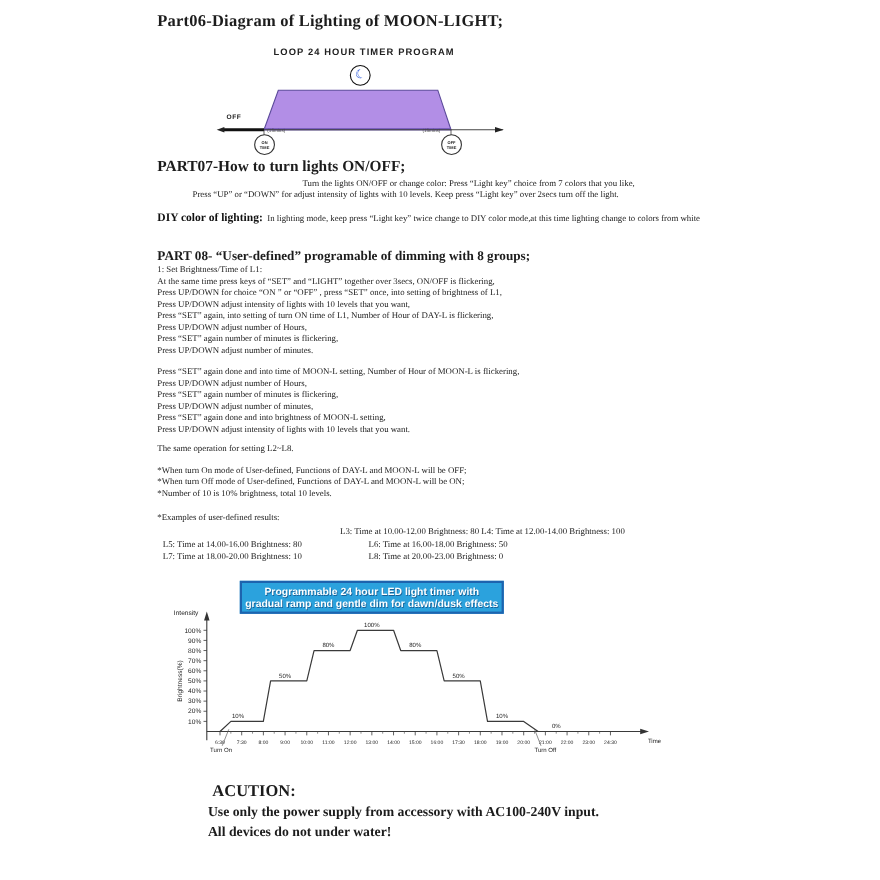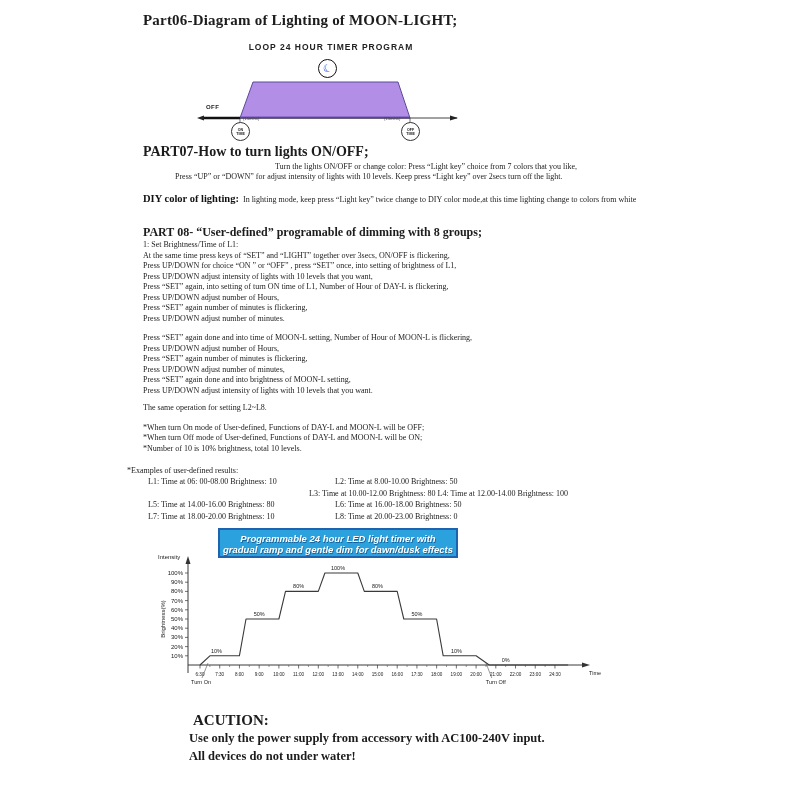--- a/index.html
+++ b/index.html
@@ -14,21 +14,21 @@
   .small{font-size:8px;line-height:10.6px;color:#222;}
   .diy-label{font-size:10.5px;font-weight:bold;color:#111;}
   .circle-badge{width:17px;height:17px;border:1px solid #333;border-radius:50%;
      display:flex;flex-direction:column;align-items:center;justify-content:center;
      font-family:"Liberation Sans",sans-serif;font-size:3.6px;line-height:4px;font-weight:bold;color:#222;background:#fff;}
   .tiny-cap{font-size:4.2px;color:#444;font-family:"Liberation Sans",sans-serif;}
   .moon-badge{width:17px;height:17px;border:1.6px solid #111;border-radius:50%;background:#fff;
      display:flex;align-items:center;justify-content:center;}
   .moon-glyph{font-size:11px;color:#1d4fd7;transform:rotate(-15deg);line-height:1;}
   .banner{box-sizing:border-box;border:2px solid #1d63ae;background:#2ba2dd;
-     font-family:"Liberation Sans",sans-serif;font-style:italic;font-weight:bold;
+     font-family:"Liberation Sans",sans-serif;font-weight:bold;
      color:#fff;text-align:center;font-size:9.5px;line-height:11px;padding-top:3px;
      text-shadow:0.7px 0.9px 0 rgba(10,40,90,.55);}
   .ex-row span.l{display:inline-block;width:185px;}
   .caution-head{font-size:15px;font-weight:bold;margin-left:28px;}
   .caution-line{font-size:12.5px;font-weight:bold;line-height:18px;margin-left:24px;}
   .off-lbl{font-family:"Liberation Sans",sans-serif;font-size:6px;font-weight:bold;color:#222;letter-spacing:.4px;}
   svg text{font-family:"Liberation Sans",sans-serif;}
 </style>
 </head>
 <body>
@@ -96,27 +96,23 @@
   <div class="abs small" style="left:143px;top:365px;">Press UP/DOWN adjust number of minutes,</div>
   <div class="abs small" style="left:143px;top:375px;">Press  “SET”  again done and into brightness of MOON-L setting,</div>
   <div class="abs small" style="left:143px;top:386px;">Press UP/DOWN adjust intensity of lights with 10 levels that you want.</div>
 
   <div class="abs small" style="left:143px;top:403px;">The same operation for setting L2~L8.</div>
 
   <div class="abs small" style="left:143px;top:423px;">*When turn On mode of User-defined, Functions of DAY-L and MOON-L will be OFF;</div>
   <div class="abs small" style="left:143px;top:433px;text-align:right;">*When turn Off mode of User-defined, Functions of DAY-L and MOON-L will be ON;</div>
   <div class="abs small" style="left:143px;top:444px;">*Number of 10 is 10% brightness, total 10 levels.</div>
 
-  <div class="abs small" style="left:127px;top:466px;">*Examples of user-defined results:</div>
+  <div class="abs small" style="left:143px;top:466px;">*Examples of user-defined results:</div>
 
   <div class="abs small" style="left:148px;top:477px;width:420px;">
-    <div class="ex-row">
-      <span class="l">L1:  Time at 06: 00-08.00  Brightness:  10</span>
-      <span>L2:  Time at 8.00-10.00  Brightness:  50</span>
-    </div>
     <div class="ex-row" style="margin-top:1px;text-align:right;">
       <span class="l">L3:  Time at 10.00-12.00  Brightness:  80</span>
       <span>L4:  Time at 12.00-14.00  Brightness:  100</span>
     </div>
     <div class="ex-row" style="margin-top:1px;">
       <span class="l">L5:  Time at 14.00-16.00  Brightness:  80</span>
       <span>L6:  Time at 16.00-18.00  Brightness:  50</span>
     </div>
     <div class="ex-row" style="margin-top:1px;">
       <span class="l">L7:  Time at 18.00-20.00  Brightness:  10</span>

